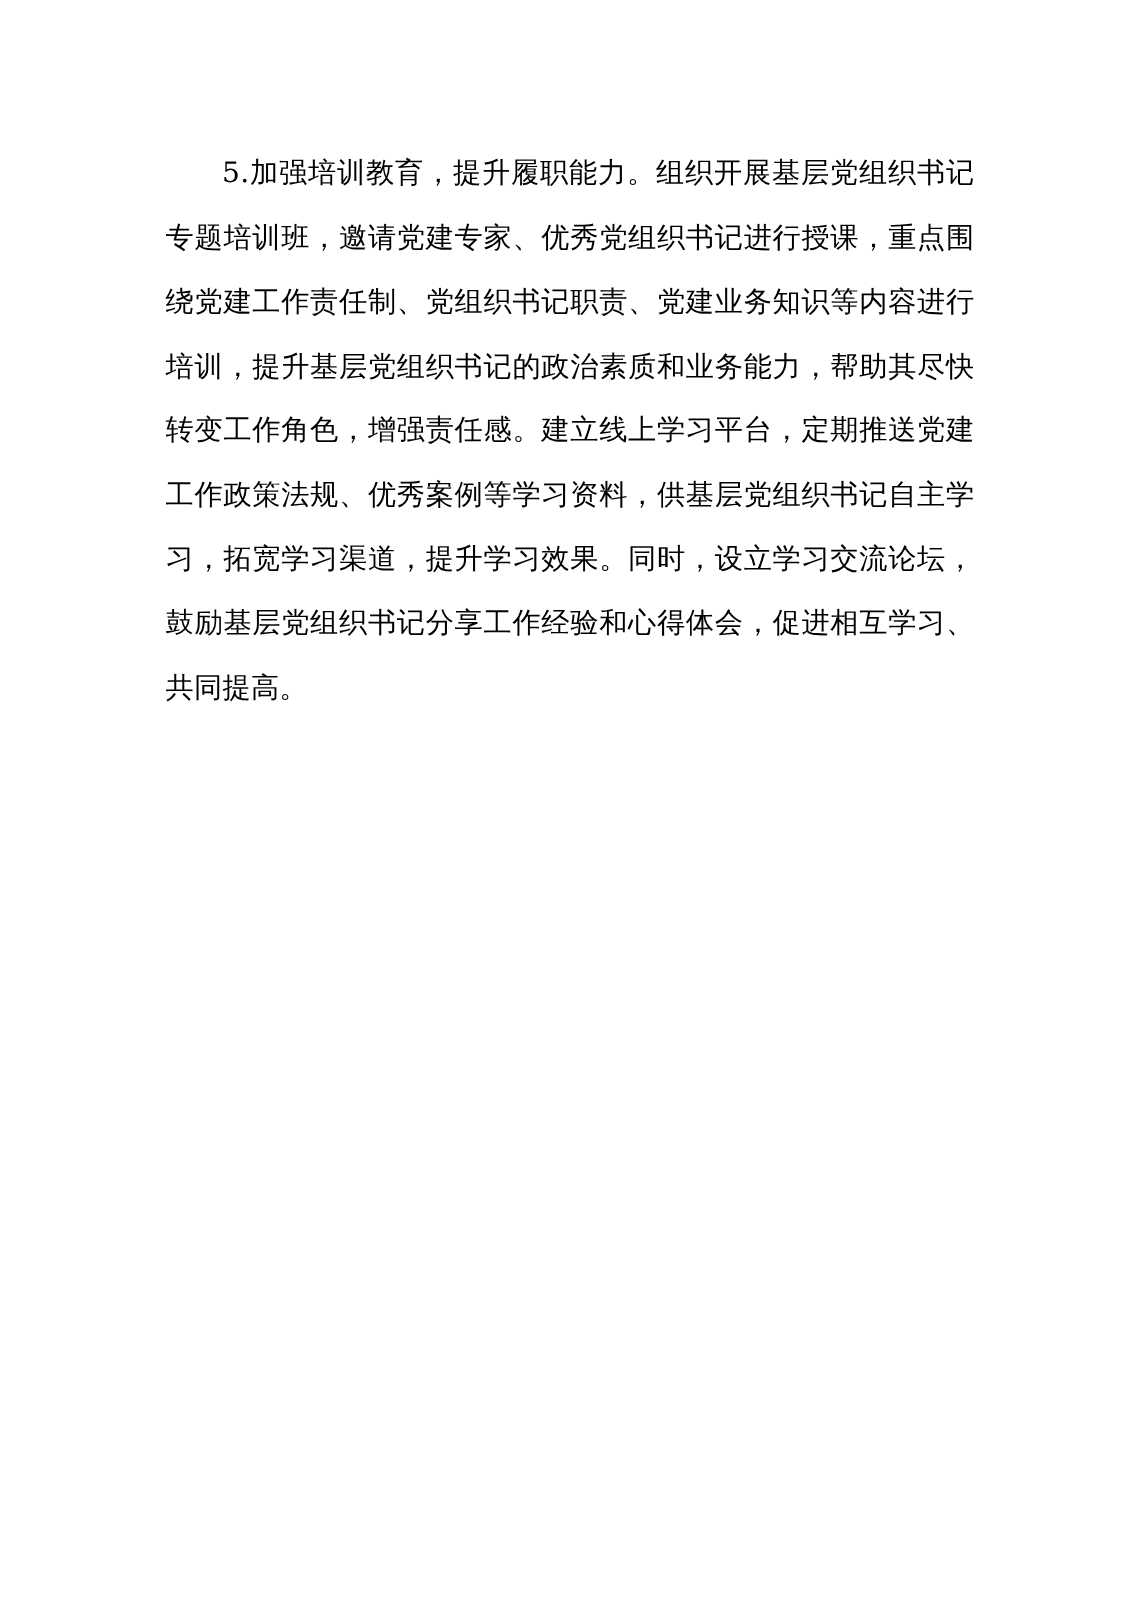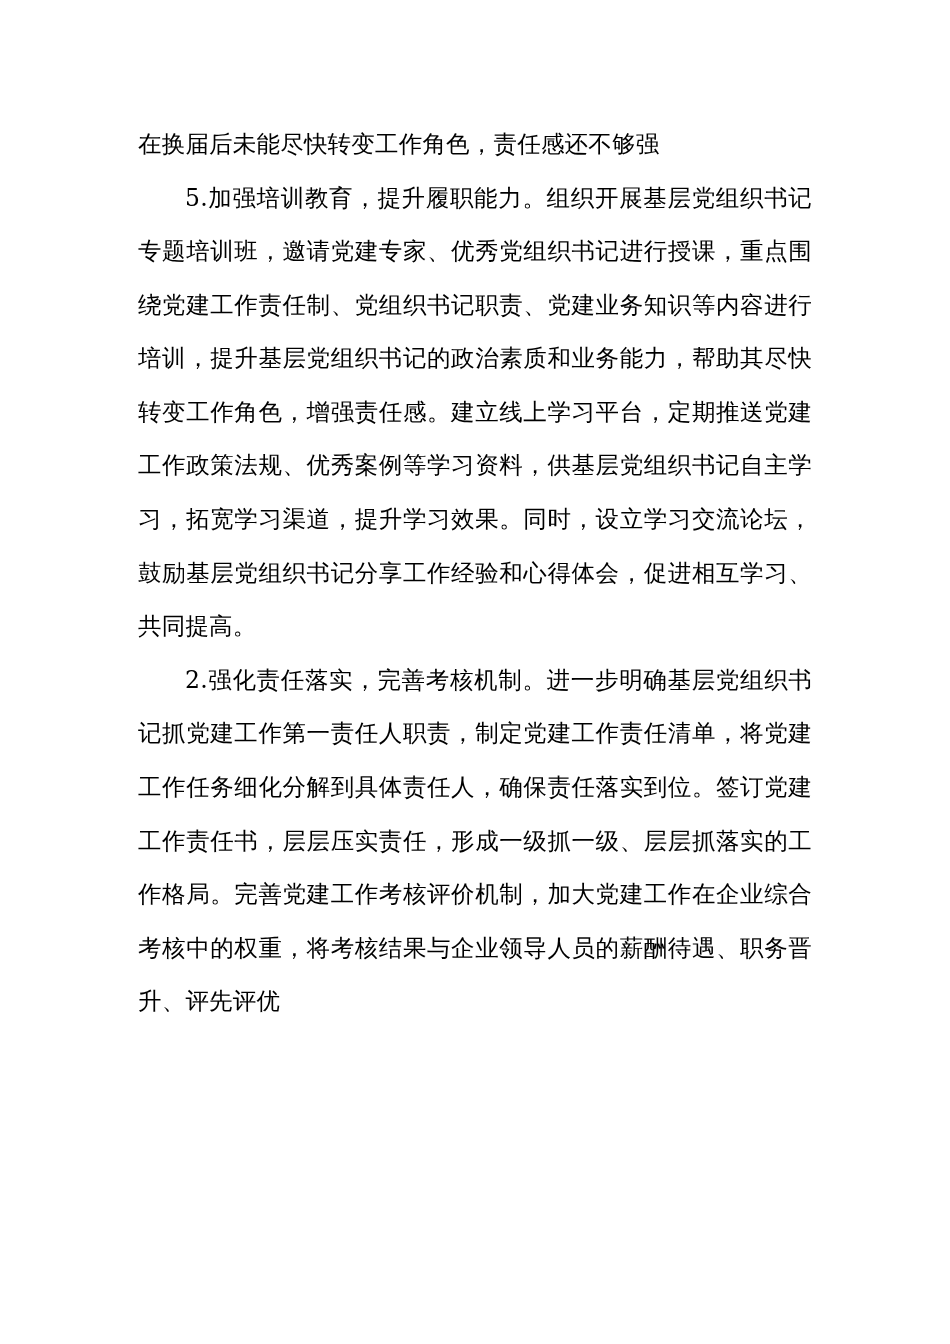--- a/index.html
+++ b/index.html
@@ -34,17 +34,15 @@
   }
   .para + .para {
     margin-top: 0px;
   }
 </style>
 </head>
 <body>
 
 <div class="page">
   <div class="doc-body">
-    <p class="para">在换届后未能尽快转变工作角色，责任感还不够强</p>
     <p class="para indent">5.加强培训教育，提升履职能力。组织开展基层党组织书记专题培训班，邀请党建专家、优秀党组织书记进行授课，重点围绕党建工作责任制、党组织书记职责、党建业务知识等内容进行培训，提升基层党组织书记的政治素质和业务能力，帮助其尽快转变工作角色，增强责任感。建立线上学习平台，定期推送党建工作政策法规、优秀案例等学习资料，供基层党组织书记自主学习，拓宽学习渠道，提升学习效果。同时，设立学习交流论坛，鼓励基层党组织书记分享工作经验和心得体会，促进相互学习、共同提高。</p>
-    <p class="para indent">2.强化责任落实，完善考核机制。进一步明确基层党组织书记抓党建工作第一责任人职责，制定党建工作责任清单，将党建工作任务细化分解到具体责任人，确保责任落实到位。签订党建工作责任书，层层压实责任，形成一级抓一级、层层抓落实的工作格局。完善党建工作考核评价机制，加大党建工作在企业综合考核中的权重，将考核结果与企业领导人员的薪酬待遇、职务晋升、评先评优</p>
   </div>
 </div>
 
 </body></html>

